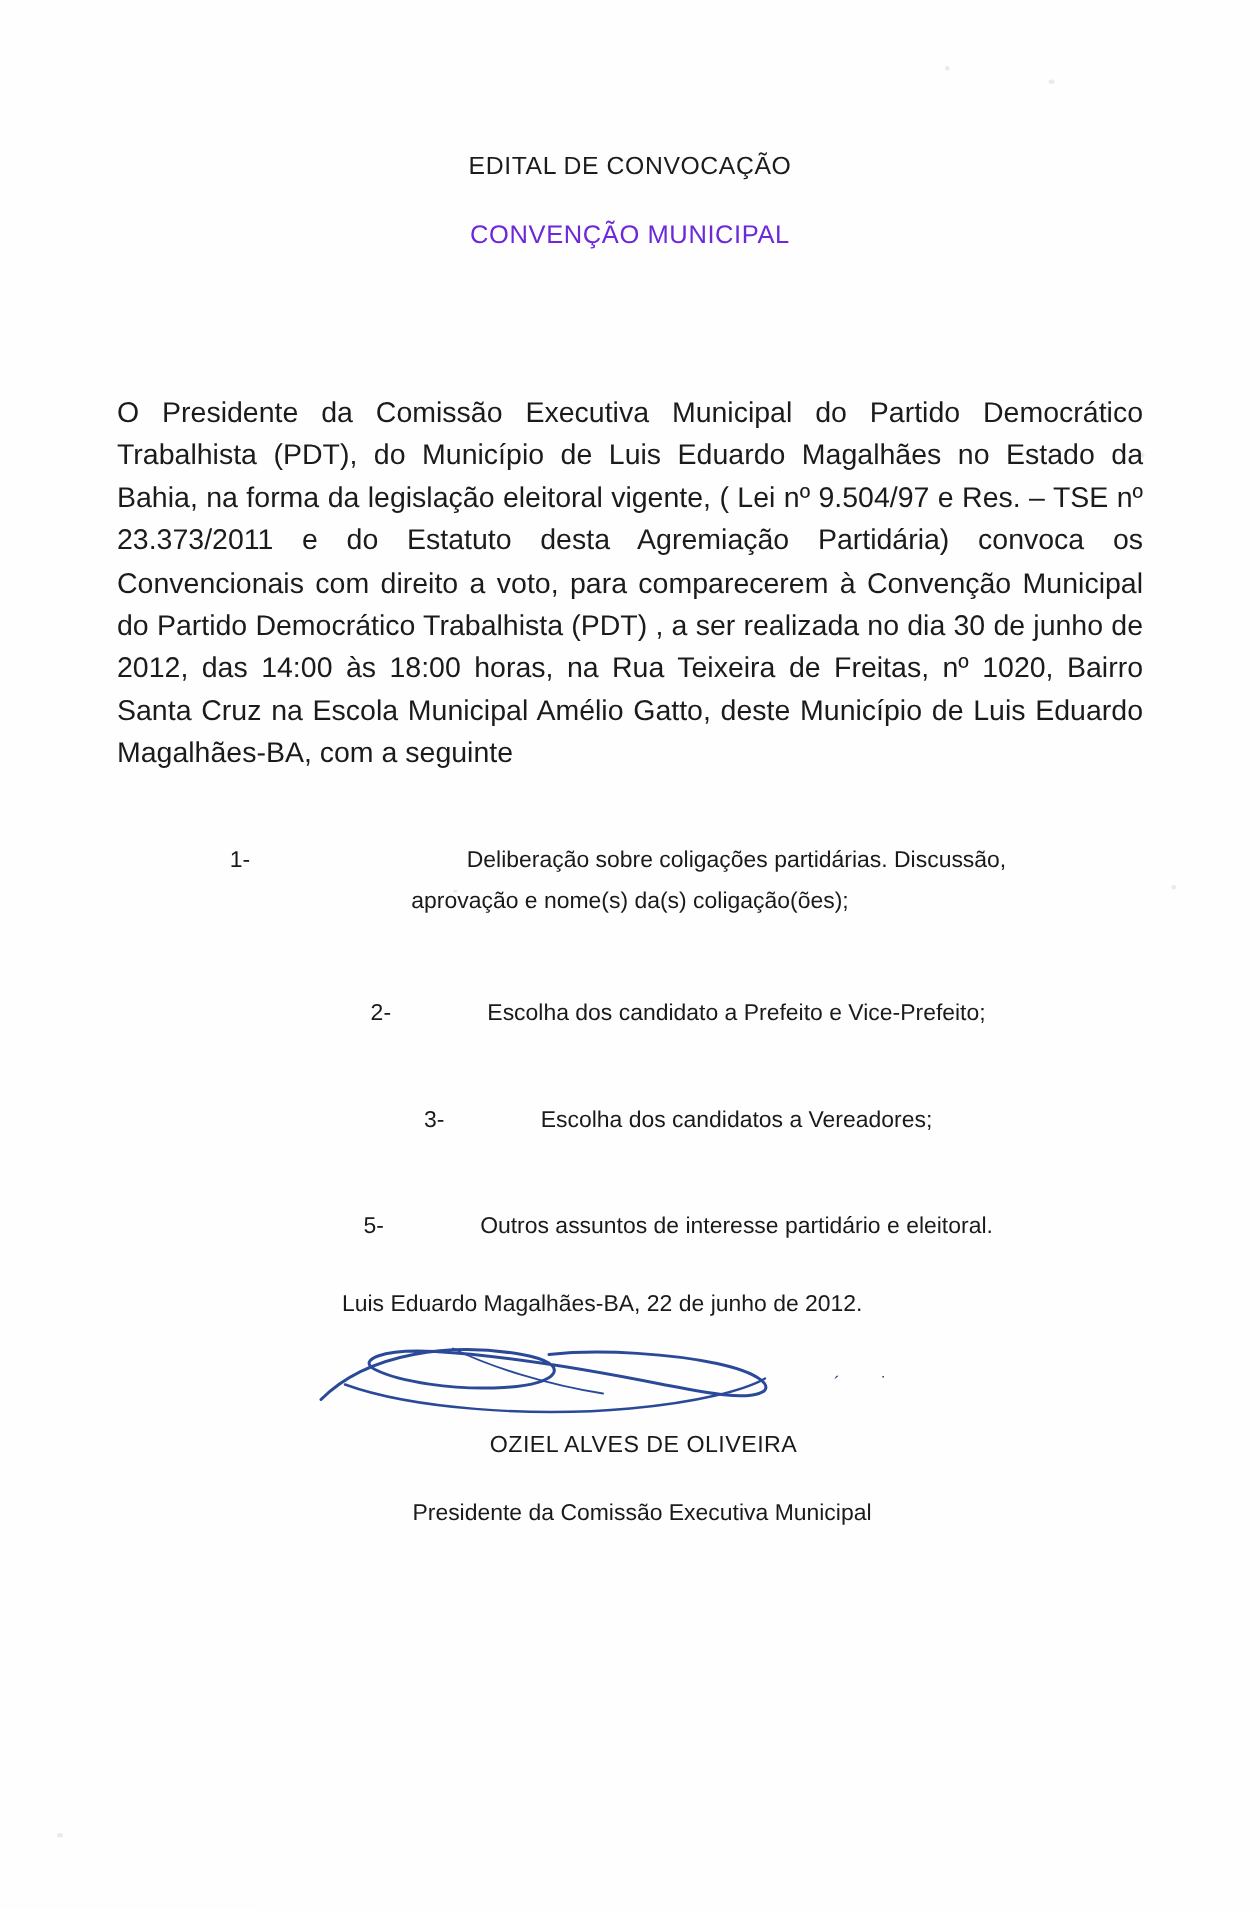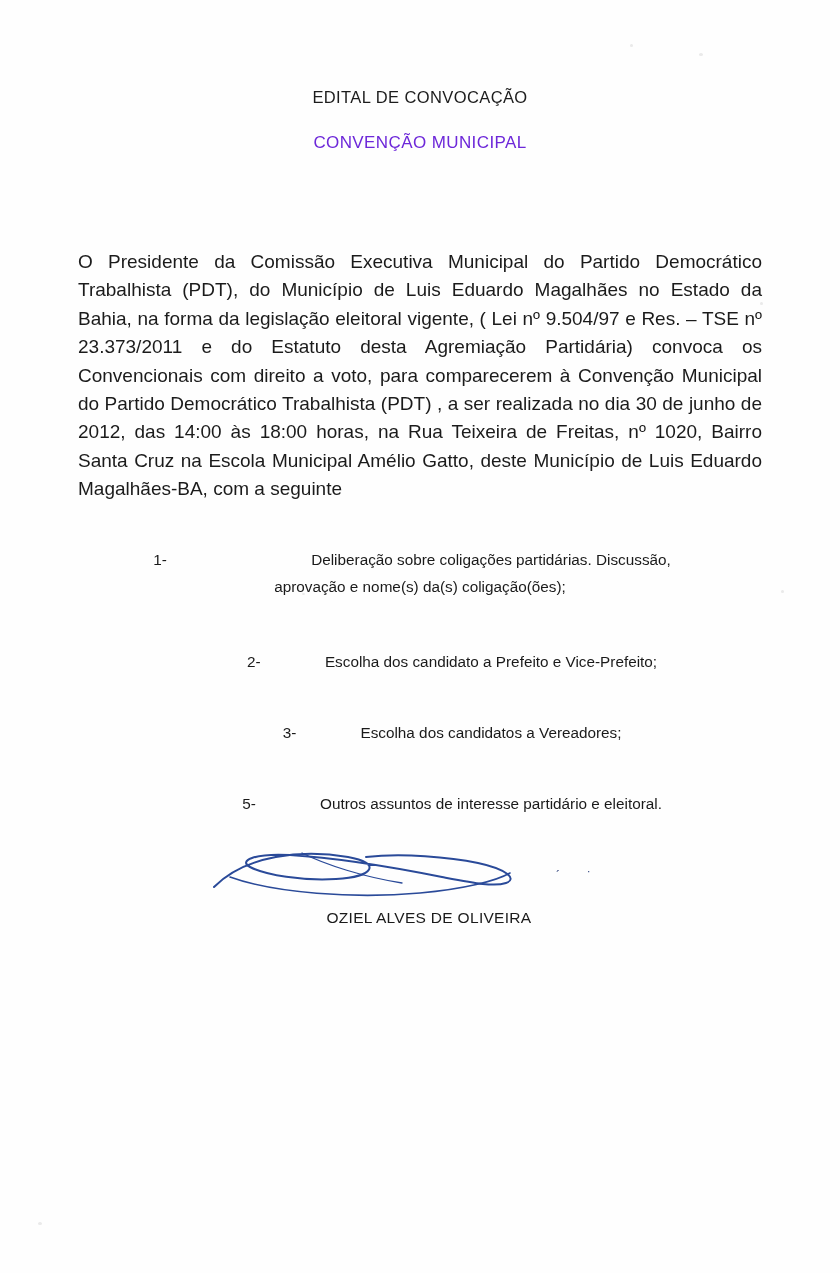--- a/index.html
+++ b/index.html
@@ -24,21 +24,21 @@
   
   .speck {
     position: absolute;
     background: #d8d8d8;
     border-radius: 50%;
     opacity: .55;
   }
   .doc-body {
     position: absolute;
     left: 78px;
-    top: 0;
+    top: 14px;
     width: 684px;
   }
   .title-block {
     margin-top: 88px;
     text-align: center;
   }
   .title-line-1 {
     font-size: 16.5px;
     letter-spacing: .4px;
     color: #1c1c1c;
@@ -173,27 +173,29 @@
       </div>
 
 
       <div class="agenda-item tight">
         <span class="num">5-</span><span class="txt">Outros assuntos de interesse partidário e eleitoral.</span>
       </div>
 
     </div>
 
     <div class="signature-block">
+      <div class="place-date">Luis Eduardo Magalhães-BA, 22 de junho de 2012.</div>
 
       <div class="sig-wrap">
         <svg class="sig-svg" width="330" height="66" viewBox="0 0 330 66" fill="none">
           <path d="M8 44 C40 12, 96 6, 142 14 C176 20, 168 34, 130 36 C96 38, 60 32, 44 24 C32 18, 48 10, 84 12 C134 15, 196 26, 236 34 C268 40, 288 44, 300 40 C312 36, 300 26, 272 20 C244 14, 196 10, 160 14" stroke="#2a4a99" stroke-width="2" stroke-linecap="round" fill="none"></path>
           <path d="M24 34 C68 50, 148 56, 214 50 C258 46, 290 38, 304 30" stroke="#2a4a99" stroke-width="1.6" stroke-linecap="round" fill="none"></path>
           <path d="M96 10 C120 22, 158 34, 196 40" stroke="#2a4a99" stroke-width="1.3" stroke-linecap="round" fill="none"></path>
         </svg>
         <span class="sig-dots">´ ˙</span>
       </div>
 
       <div class="signer-name">OZIEL ALVES DE OLIVEIRA</div>
+      <div class="signer-role">Presidente da Comissão Executiva Municipal</div>
     </div>
 
   </div>
 </div>
 
 </body></html>

